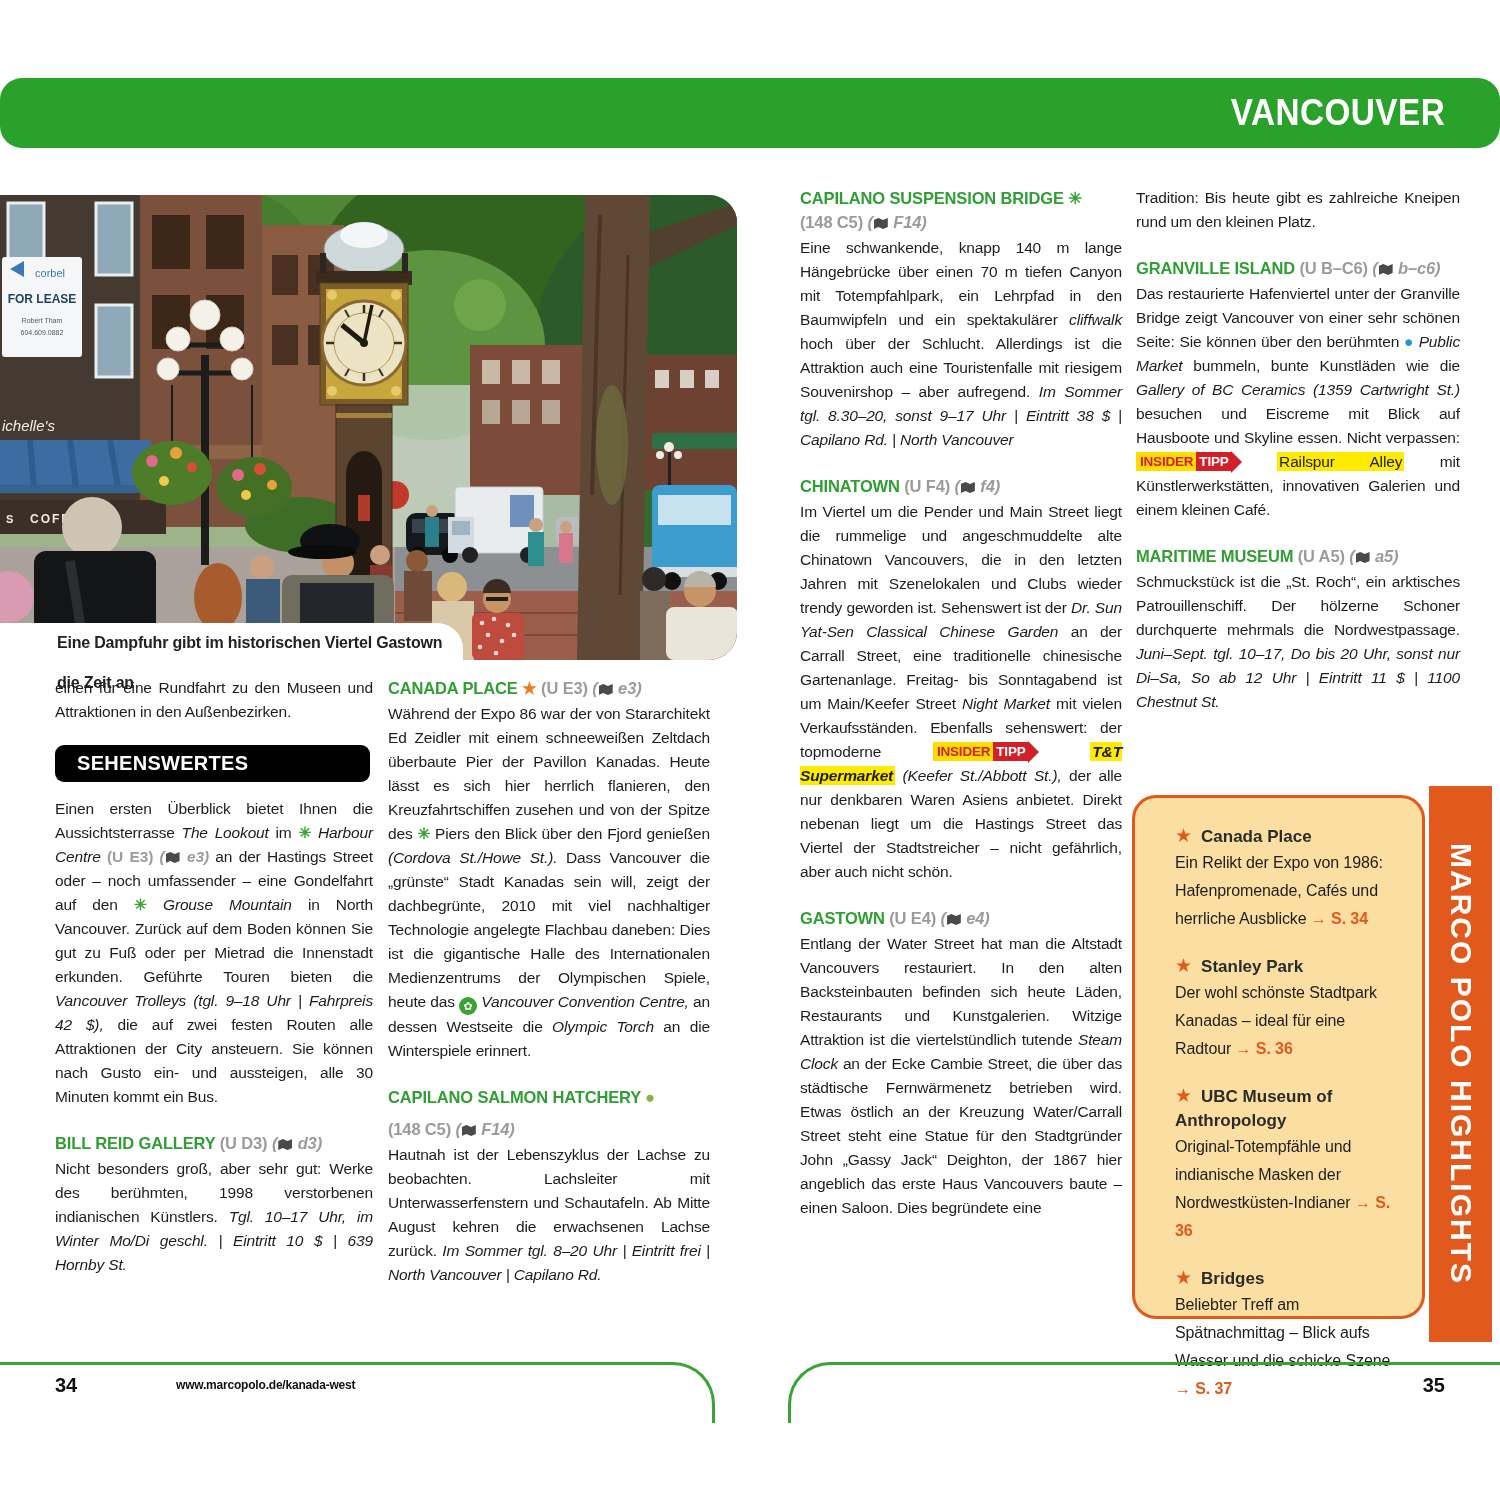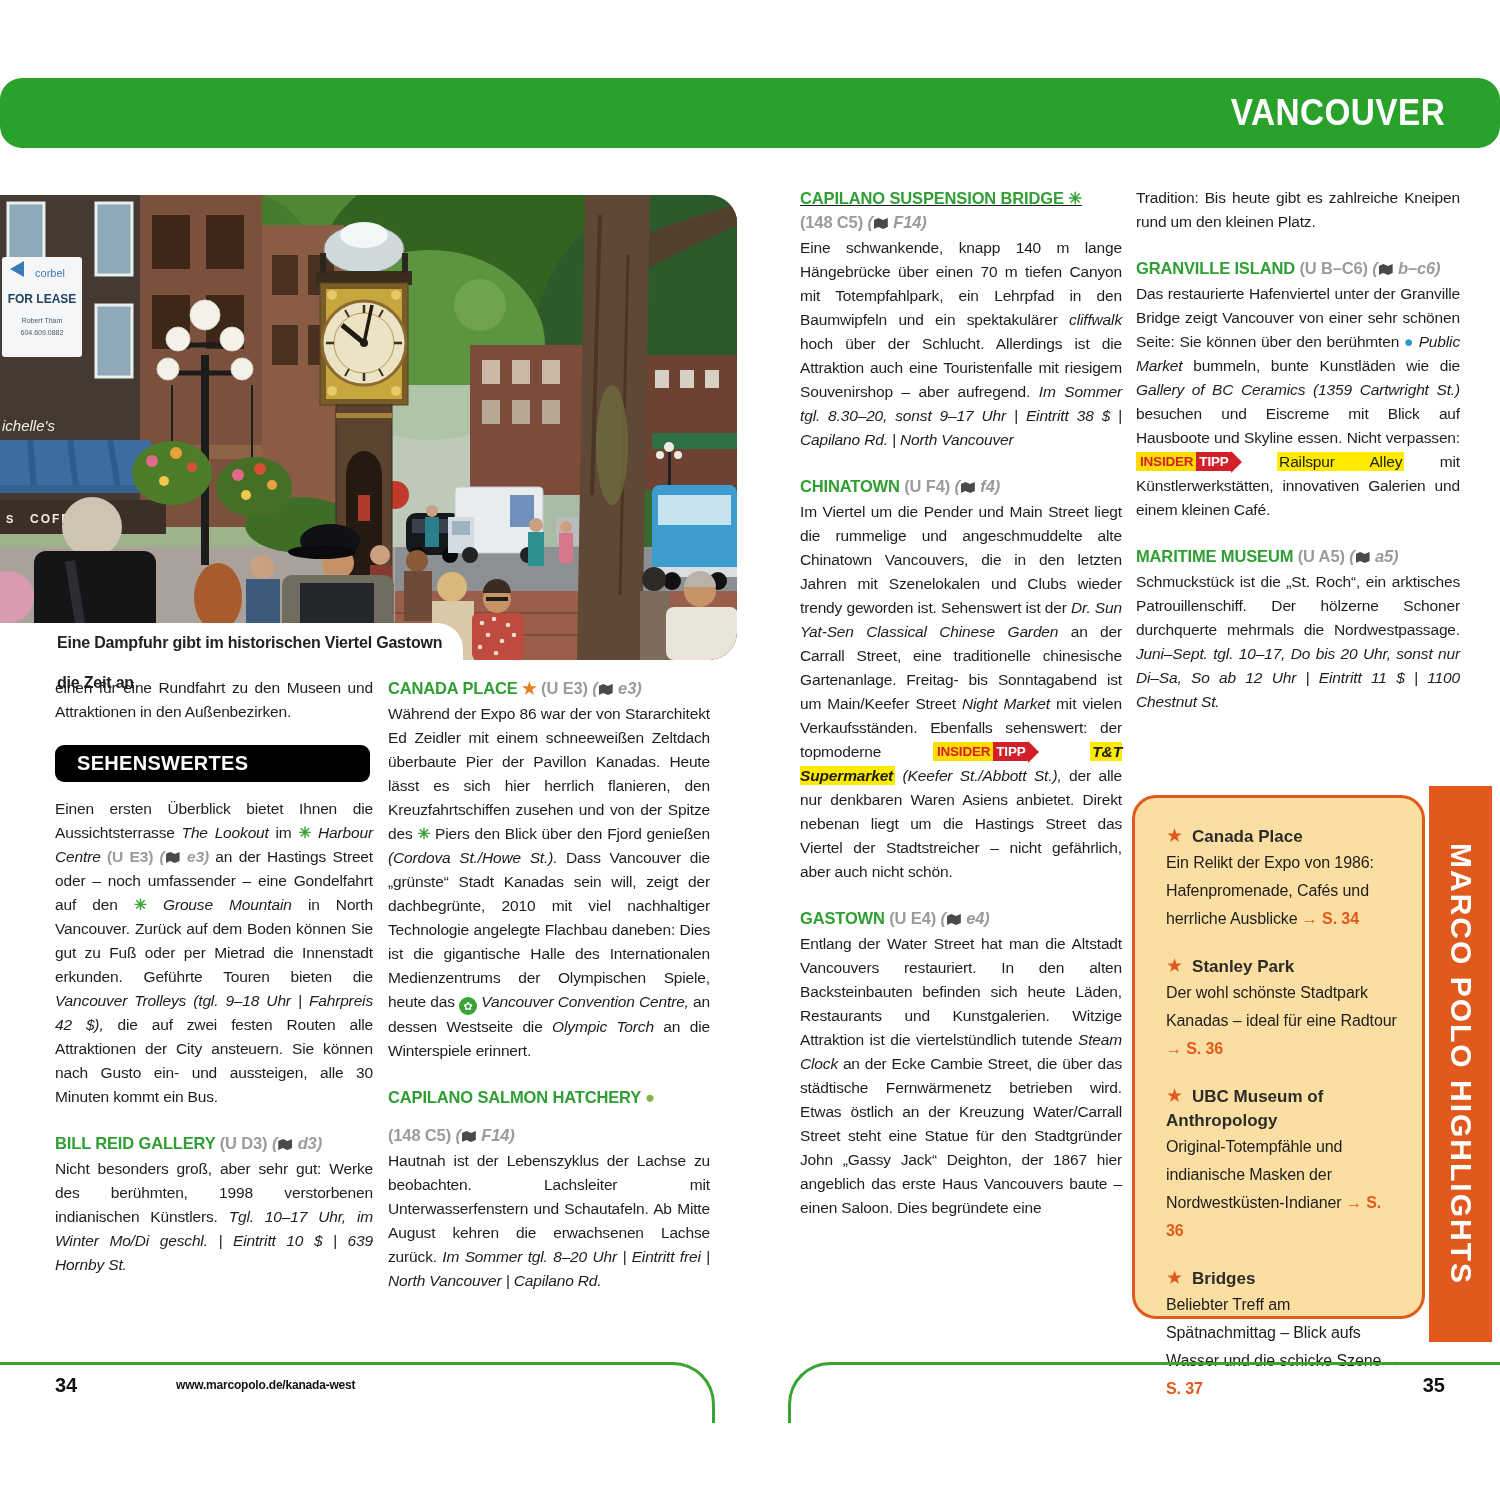--- a/index.html
+++ b/index.html
@@ -36,21 +36,21 @@
         color:#fff;font-size:11px;text-align:center;vertical-align:-3px;}
   .seg.hl{background:#ffeb00;padding:1px 2px;}
   .seg.hl-it{background:#ffeb00;padding:1px 2px;font-style:italic;font-weight:700;}
   .seg.badge{display:inline-block;white-space:nowrap;font-weight:700;font-size:13.5px;letter-spacing:-.2px;vertical-align:1px;}
   .badge .ins-a{background:#ffdd00;color:#d2202a;padding:2px 3px 2px 4px;}
   .badge .ins-b{background:#d2202a;color:#fff;padding:2px 2px 2px 3px;position:relative;margin-right:11px;}
   .badge .ins-b::after{content:"";position:absolute;left:100%;top:50%;transform:translateY(-50%);
         border-left:11px solid #d2202a;border-top:11px solid transparent;border-bottom:11px solid transparent;}
   
   .hl-box{position:absolute;left:1132px;top:795px;width:293px;height:524px;background:#fbdfa2;
-        border:3px solid #e2591d;border-radius:24px;box-sizing:border-box;padding:26px 20px 6px 31px;}
+        border:3px solid #e2591d;border-radius:24px;box-sizing:border-box;padding:26px 20px 6px 40px;}
   .hl-item{margin-bottom:21px;}
   .hl-t{font-size:17px;line-height:24px;}
   .hl-star{color:#e2591d;font-size:19px;margin-right:9px;}
   .hl-title{font-weight:700;color:#2b2b2a;}
   .hl-body{font-size:16px;line-height:28px;color:#1d1d1b;letter-spacing:-.1px;}
   .hl-ref{color:#e2591d;font-weight:700;}
   .vbar{position:absolute;left:1429px;top:786px;width:63px;height:556px;background:#e2591d;
         display:flex;align-items:center;justify-content:center;}
   .vbar-text{writing-mode:vertical-rl;color:#fff;font-weight:700;font-size:30px;letter-spacing:2px;white-space:nowrap;}
   
@@ -290,27 +290,27 @@
     <div class="p"><span class="seg">einen für eine Rundfahrt zu den Museen und Attraktionen in den Außenbezirken.</span></div>
     <div class="band">SEHENSWERTES</div>
     <div class="p"><span class="seg">Einen ersten Überblick bietet Ihnen die Aussichtsterrasse </span><span class="seg it">The Lookout</span><span class="seg"> im </span><span class="seg icon-burst">✳</span><span class="seg it"> Harbour Centre </span><span class="seg ref">(U E3) </span><span class="seg rit">(</span><span class="seg icon-map"></span><span class="seg rit"> e3)</span><span class="seg"> an der Hastings Street oder – noch umfassender – eine Gondelfahrt auf den </span><span class="seg icon-burst">✳</span><span class="seg it"> Grouse Mountain</span><span class="seg"> in North Vancouver. Zurück auf dem Boden können Sie gut zu Fuß oder per Mietrad die Innenstadt erkunden. Geführte Touren bieten die </span><span class="seg it">Vancouver Trolleys (tgl. 9–18 Uhr | Fahrpreis 42 $),</span><span class="seg"> die auf zwei festen Routen alle Attraktionen der City ansteuern. Sie können nach Gusto ein- und aussteigen, alle 30 Minuten kommt ein Bus.</span></div>
     <div class="h"><span class="seg ht">BILL REID GALLERY </span><span class="seg ref">(U D3) </span><span class="seg rit">(</span><span class="seg icon-map"></span><span class="seg rit"> d3)</span></div>
     <div class="p"><span class="seg">Nicht besonders groß, aber sehr gut: Werke des berühmten, 1998 verstorbenen indianischen Künstlers. </span><span class="seg it">Tgl. 10–17 Uhr, im Winter Mo/Di geschl. | Eintritt 10 $ | 639 Hornby St.</span></div>
   </div>
 
   <div class="col" style="left:388px;top:676px;width:322px;">
     <div class="h first"><span class="seg ht">CANADA PLACE </span><span class="seg icon-star">★ </span><span class="seg ref">(U E3) </span><span class="seg rit">(</span><span class="seg icon-map"></span><span class="seg rit"> e3)</span></div>
     <div class="p"><span class="seg">Während der Expo 86 war der von Stararchitekt Ed Zeidler mit einem schneeweißen Zeltdach überbaute Pier der Pavillon Kanadas. Heute lässt es sich hier herrlich flanieren, den Kreuzfahrtschiffen zusehen und von der Spitze des </span><span class="seg icon-burst">✳</span><span class="seg"> Piers den Blick über den Fjord genießen </span><span class="seg it">(Cordova St./Howe St.).</span><span class="seg"> Dass Vancouver die „grünste“ Stadt Kanadas sein will, zeigt der dachbegrünte, 2010 mit viel nachhaltiger Technologie angelegte Flachbau daneben: Dies ist die gigantische Halle des Internationalen Medienzentrums der Olympischen Spiele, heute das </span><span class="seg icon-leaf">✿</span><span class="seg it"> Vancouver Convention Centre,</span><span class="seg"> an dessen Westseite die </span><span class="seg it">Olympic Torch</span><span class="seg"> an die Winterspiele erinnert.</span></div>
-    <div class="h" style="margin-bottom:14px;"><span class="seg ht">CAPILANO SALMON HATCHERY </span><span class="seg dot-green">●</span></div>
+    <div class="h" style="margin-bottom:8px;"><span class="seg ht">CAPILANO SALMON HATCHERY </span><span class="seg dot-green">●</span></div>
     <div class="h first" style="margin-top:0;"><span class="seg ref">(148 C5) </span><span class="seg rit">(</span><span class="seg icon-map"></span><span class="seg rit"> F14)</span></div>
     <div class="p"><span class="seg">Hautnah ist der Lebenszyklus der Lachse zu beobachten. Lachsleiter mit Unterwasserfenstern und Schautafeln. Ab Mitte August kehren die erwachsenen Lachse zurück. </span><span class="seg it">Im Sommer tgl. 8–20 Uhr | Eintritt frei | North Vancouver | Capilano Rd.</span></div>
   </div>
 
   <div class="col" style="left:800px;top:186px;width:322px;">
-    <div class="h first" style="margin-bottom:0;text-decoration:underline;"><span class="seg ht">CAPILANO SUSPENSION BRIDGE </span><span class="seg icon-burst">✳</span></div>
+    <div class="h first" style="margin-bottom:0;"><span class="seg ht">CAPILANO SUSPENSION BRIDGE </span><span class="seg icon-burst">✳</span></div>
     <div class="h first" style="margin-top:0;"><span class="seg ref">(148 C5) </span><span class="seg rit">(</span><span class="seg icon-map"></span><span class="seg rit"> F14)</span></div>
     <div class="p"><span class="seg">Eine schwankende, knapp 140 m lange Hängebrücke über einen 70 m tiefen Canyon mit Totempfahlpark, ein Lehrpfad in den Baumwipfeln und ein spektakulärer </span><span class="seg it">cliffwalk</span><span class="seg"> hoch über der Schlucht. Allerdings ist die Attraktion auch eine Touristenfalle mit riesigem Souvenirshop – aber aufregend. </span><span class="seg it">Im Sommer tgl. 8.30–20, sonst 9–17 Uhr | Eintritt 38 $ | Capilano Rd. | North Vancouver</span></div>
     <div class="h"><span class="seg ht">CHINATOWN </span><span class="seg ref">(U F4) </span><span class="seg rit">(</span><span class="seg icon-map"></span><span class="seg rit"> f4)</span></div>
     <div class="p"><span class="seg">Im Viertel um die Pender und Main Street liegt die rummelige und angeschmuddelte alte Chinatown Vancouvers, die in den letzten Jahren mit Szenelokalen und Clubs wieder trendy geworden ist. Sehenswert ist der </span><span class="seg it">Dr. Sun Yat-Sen Classical Chinese Garden</span><span class="seg"> an der Carrall Street, eine traditionelle chinesische Gartenanlage. Freitag- bis Sonntagabend ist um Main/Keefer Street </span><span class="seg it">Night Market</span><span class="seg"> mit vielen Verkaufsständen. Ebenfalls sehenswert: der topmoderne </span><span class="seg badge"><span class="ins-a">INSIDER</span><span class="ins-b">TIPP</span></span><span class="seg"> </span><span class="seg hl-it">T&amp;T Supermarket</span><span class="seg it"> (Keefer St./Abbott St.),</span><span class="seg"> der alle nur denkbaren Waren Asiens anbietet. Direkt nebenan liegt um die Hastings Street das Viertel der Stadtstreicher – nicht gefährlich, aber auch nicht schön.</span></div>
     <div class="h"><span class="seg ht">GASTOWN </span><span class="seg ref">(U E4) </span><span class="seg rit">(</span><span class="seg icon-map"></span><span class="seg rit"> e4)</span></div>
     <div class="p"><span class="seg">Entlang der Water Street hat man die Altstadt Vancouvers restauriert. In den alten Backsteinbauten befinden sich heute Läden, Restaurants und Kunstgalerien. Witzige Attraktion ist die viertelstündlich tutende </span><span class="seg it">Steam Clock</span><span class="seg"> an der Ecke Cambie Street, die über das städtische Fernwärmenetz betrieben wird. Etwas östlich an der Kreuzung Water/Carrall Street steht eine Statue für den Stadtgründer John „Gassy Jack“ Deighton, der 1867 hier angeblich das erste Haus Vancouvers baute – einen Saloon. Dies begründete eine</span></div>
   </div>
 
   <div class="col" style="left:1136px;top:186px;width:324px;">
     <div class="p"><span class="seg">Tradition: Bis heute gibt es zahlreiche Kneipen rund um den kleinen Platz.</span></div>

